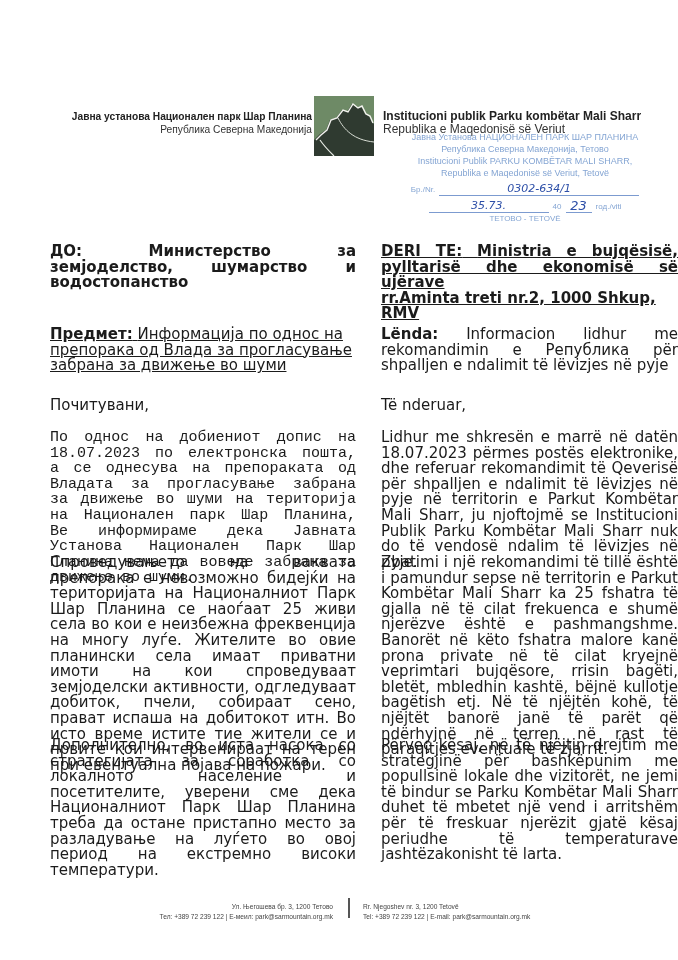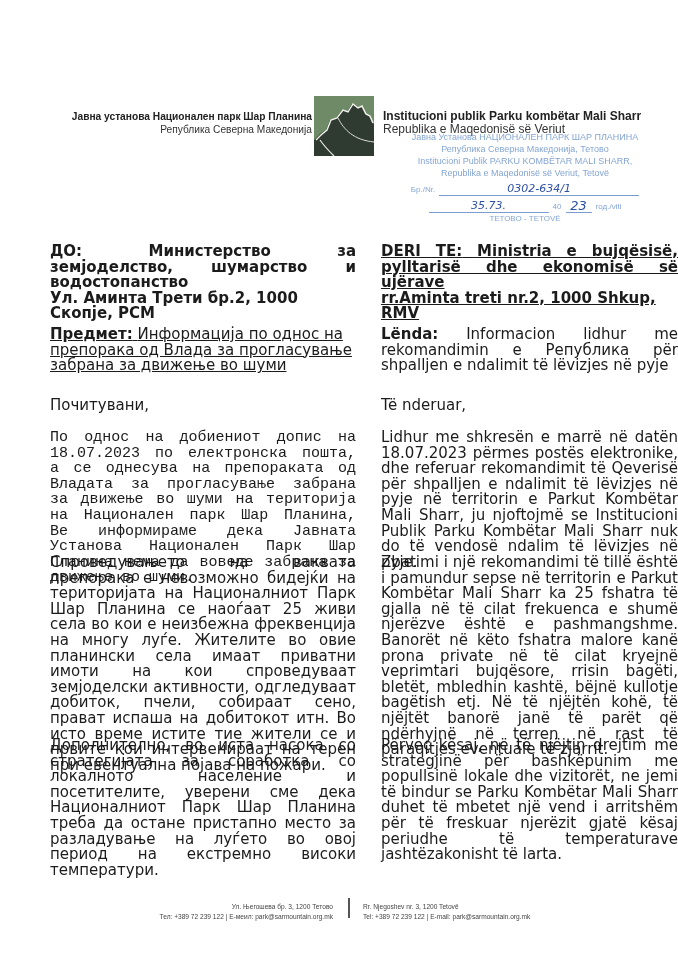--- a/index.html
+++ b/index.html
@@ -76,21 +76,20 @@
     <span class="small">год./viti</span>
   </div>
   <div class="row small">ТЕТОВО - TETOVË</div>
 </div>
 
 <div class="abs col col-left" style="top:244px;">
   <p class="p bold" style="text-align:justify;">
     <span>ДО:</span>
     <span>Министерство за земјоделство, шумарство и водостопанство</span>
   </p>
-  <p class="p bold" style="text-align:left;">Ул. Аминта Трети бр.2, 1000 Скопје, РСМ</p>
 </div>
 
 <div class="abs col col-left" style="top:327px; text-align:left;text-decoration:underline;">
   <p class="p">
     <span class="bold">Предмет:</span>
     <span>Информација по однос на препорака од Влада за прогласување забрана за движење во шуми</span>
   </p>
 </div>
 
 <div class="abs col col-left" style="top:398px;">Почитувани,</div>

